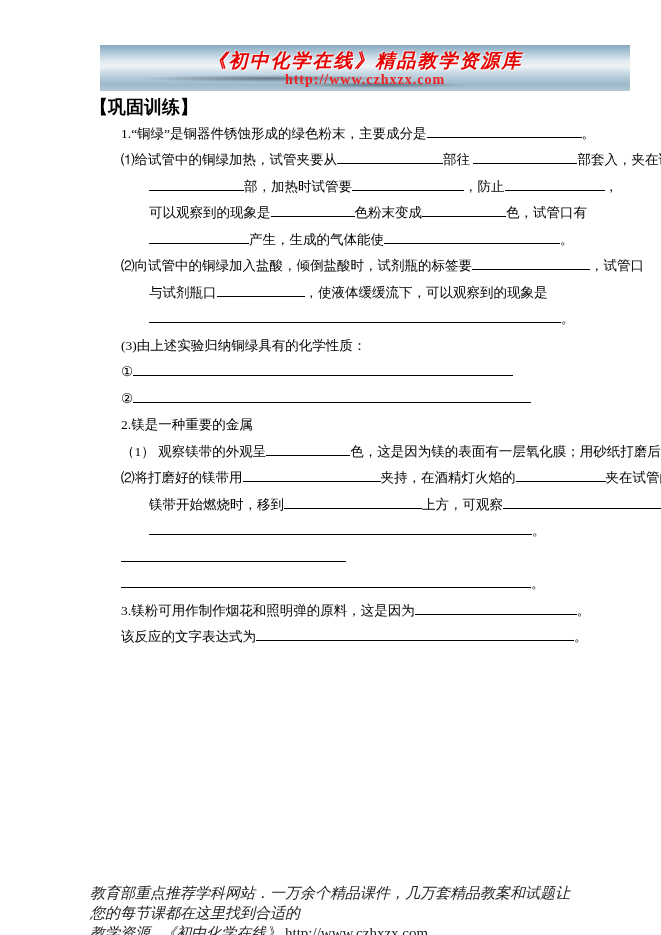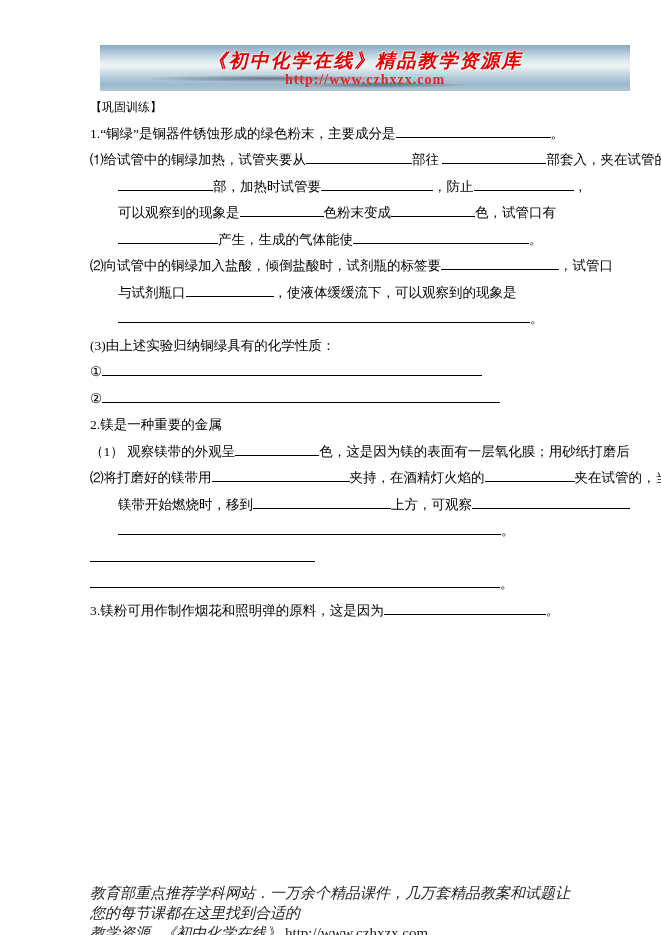--- a/index.html
+++ b/index.html
@@ -12,22 +12,22 @@
     background:radial-gradient(ellipse at center,rgba(40,55,70,.55),rgba(40,55,70,0) 70%);}
   .banner::after{content:"";position:absolute;left:190px;top:37px;width:180px;height:6px;
     background:radial-gradient(ellipse at center,rgba(30,40,55,.5),rgba(30,40,55,0) 70%);}
   .banner-title{position:relative;z-index:2;text-align:center;margin-top:3px;
     font-size:19px;font-weight:bold;font-style:italic;letter-spacing:2px;color:#e60000;
     text-shadow:1px 1px 0 rgba(255,255,255,.85), -1px -1px 0 rgba(255,255,255,.5);}
   .banner-url{position:relative;z-index:2;text-align:center;margin-top:-2px;
     font-size:14px;font-weight:bold;color:#ee2222;font-style:normal;letter-spacing:1px;}
   
   .content{position:absolute;left:90px;top:94px;width:482px;font-size:13.5px;line-height:26.5px;}
-  .sec-title{font-weight:normal;font-size:12px;}
-  .line{white-space:nowrap;}
+  .sec-title{font-weight:bold;font-size:18px;}
+  .line{white-space:nowrap;margin-left:31px;}
   .line.ind{padding-left:28px;}
   .blank{display:inline-block;height:12px;border-bottom:1px solid #000;}
   
   .footer{position:absolute;left:90px;top:883px;width:490px;font-size:15px;line-height:20px;
     font-style:italic;color:#222;}
   .footer .url{font-style:normal;font-family:"Liberation Serif",serif;}
 </style>
 </head>
 <body>
 
@@ -53,20 +53,21 @@
       <div class="line"><span>①</span><span class="blank" style="width: 380px;"></span></div>
       <div class="line"><span>②</span><span class="blank" style="width: 398px;"></span></div>
       <div class="line"><span>2.镁是一种重要的金属</span></div>
       <div class="line"><span>（1） 观察镁带的外观呈</span><span class="blank" style="width: 84px;"></span><span>色，这是因为镁的表面有一层氧化膜；用砂纸打磨后</span></div>
       <div class="line"><span>⑵将打磨好的镁带用</span><span class="blank" style="width: 138px;"></span><span>夹持，在酒精灯火焰的</span><span class="blank" style="width: 90px;"></span><span>夹在试管的，当</span></div>
       <div class="line ind"><span>镁带开始燃烧时，移到</span><span class="blank" style="width: 138px;"></span><span>上方，可观察</span><span class="blank" style="width: 158px;"></span></div>
       <div class="line ind"><span class="blank" style="width: 383px;"></span><span>。</span></div>
       <div class="line"><span class="blank" style="width: 225px;"></span></div>
       <div class="line"><span class="blank" style="width: 410px;"></span><span>。</span></div>
       <div class="line"><span>3.镁粉可用作制作烟花和照明弹的原料，这是因为</span><span class="blank" style="width: 162px;"></span><span>。</span></div>
+      <div class="line"><span>该反应的文字表达式为</span><span class="blank" style="width: 318px;"></span><span>。</span></div>
     </div>
 
   <div class="footer">
     <div>教育部重点推荐学科网站．一万余个精品课件，几万套精品教案和试题让您的每节课都在这里找到合适的</div>
     <div>
       <span>教学资源...《初中化学在线》</span>
       <span class="url">http://www.czhxzx.com</span>
     </div>
   </div>
 

